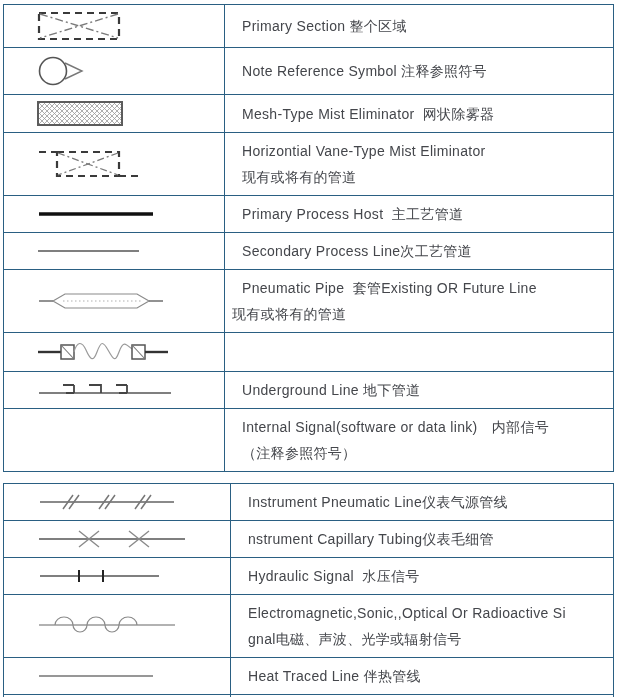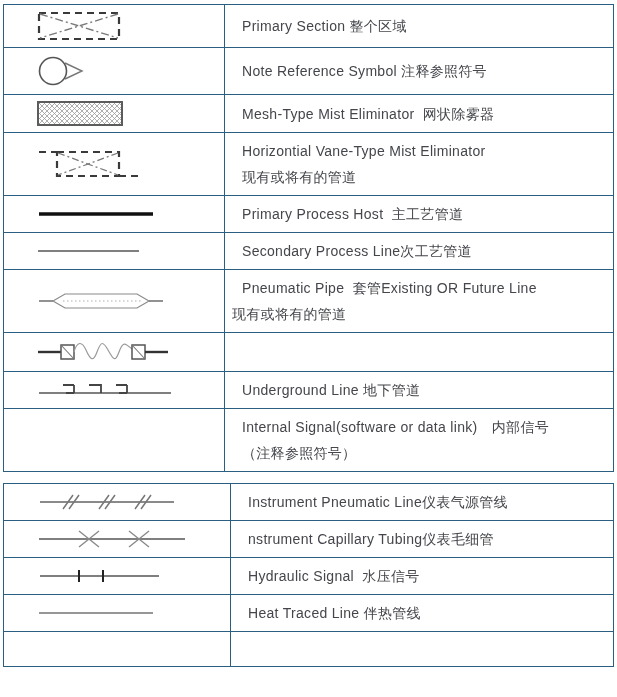--- a/index.html
+++ b/index.html
@@ -235,20 +235,34 @@
               </svg>
             </span>
           </div>
           <div class="cell-desc">
             <div class="desc-line">Hydraulic Signal  水压信号</div>
           </div>
         </div>
         <div class="row">
           <div class="cell-symbol">
             <span class="sym">
+              <svg width="140" height="22" viewBox="0 0 140 22">
+                <line x1="2" y1="10" x2="138" y2="10" stroke="#999" stroke-width="1.6"></line>
+                <path d="M18 10 a9 8 0 0 1 18 0 a7 7 0 0 0 14 0 a9 8 0 0 1 18 0 a7 7 0 0 0 14 0 a9 8 0 0 1 18 0" fill="none" stroke="#8a8a8a" stroke-width="1.2"></path>
+              </svg>
+            </span>
+          </div>
+          <div class="cell-desc">
+            <div class="desc-line">Electromagnetic,Sonic,,Optical Or Radioactive Si</div>
+            <div class="desc-line">gnal电磁、声波、光学或辐射信号</div>
+          </div>
+        </div>
+        <div class="row">
+          <div class="cell-symbol">
+            <span class="sym">
               <svg width="118" height="6" viewBox="0 0 118 6">
                 <line x1="2" y1="3" x2="116" y2="3" stroke="#979797" stroke-width="2.2"></line>
               </svg>
             </span>
           </div>
           <div class="cell-desc">
             <div class="desc-line">Heat Traced Line 伴热管线</div>
           </div>
         </div>
         <div class="row">

